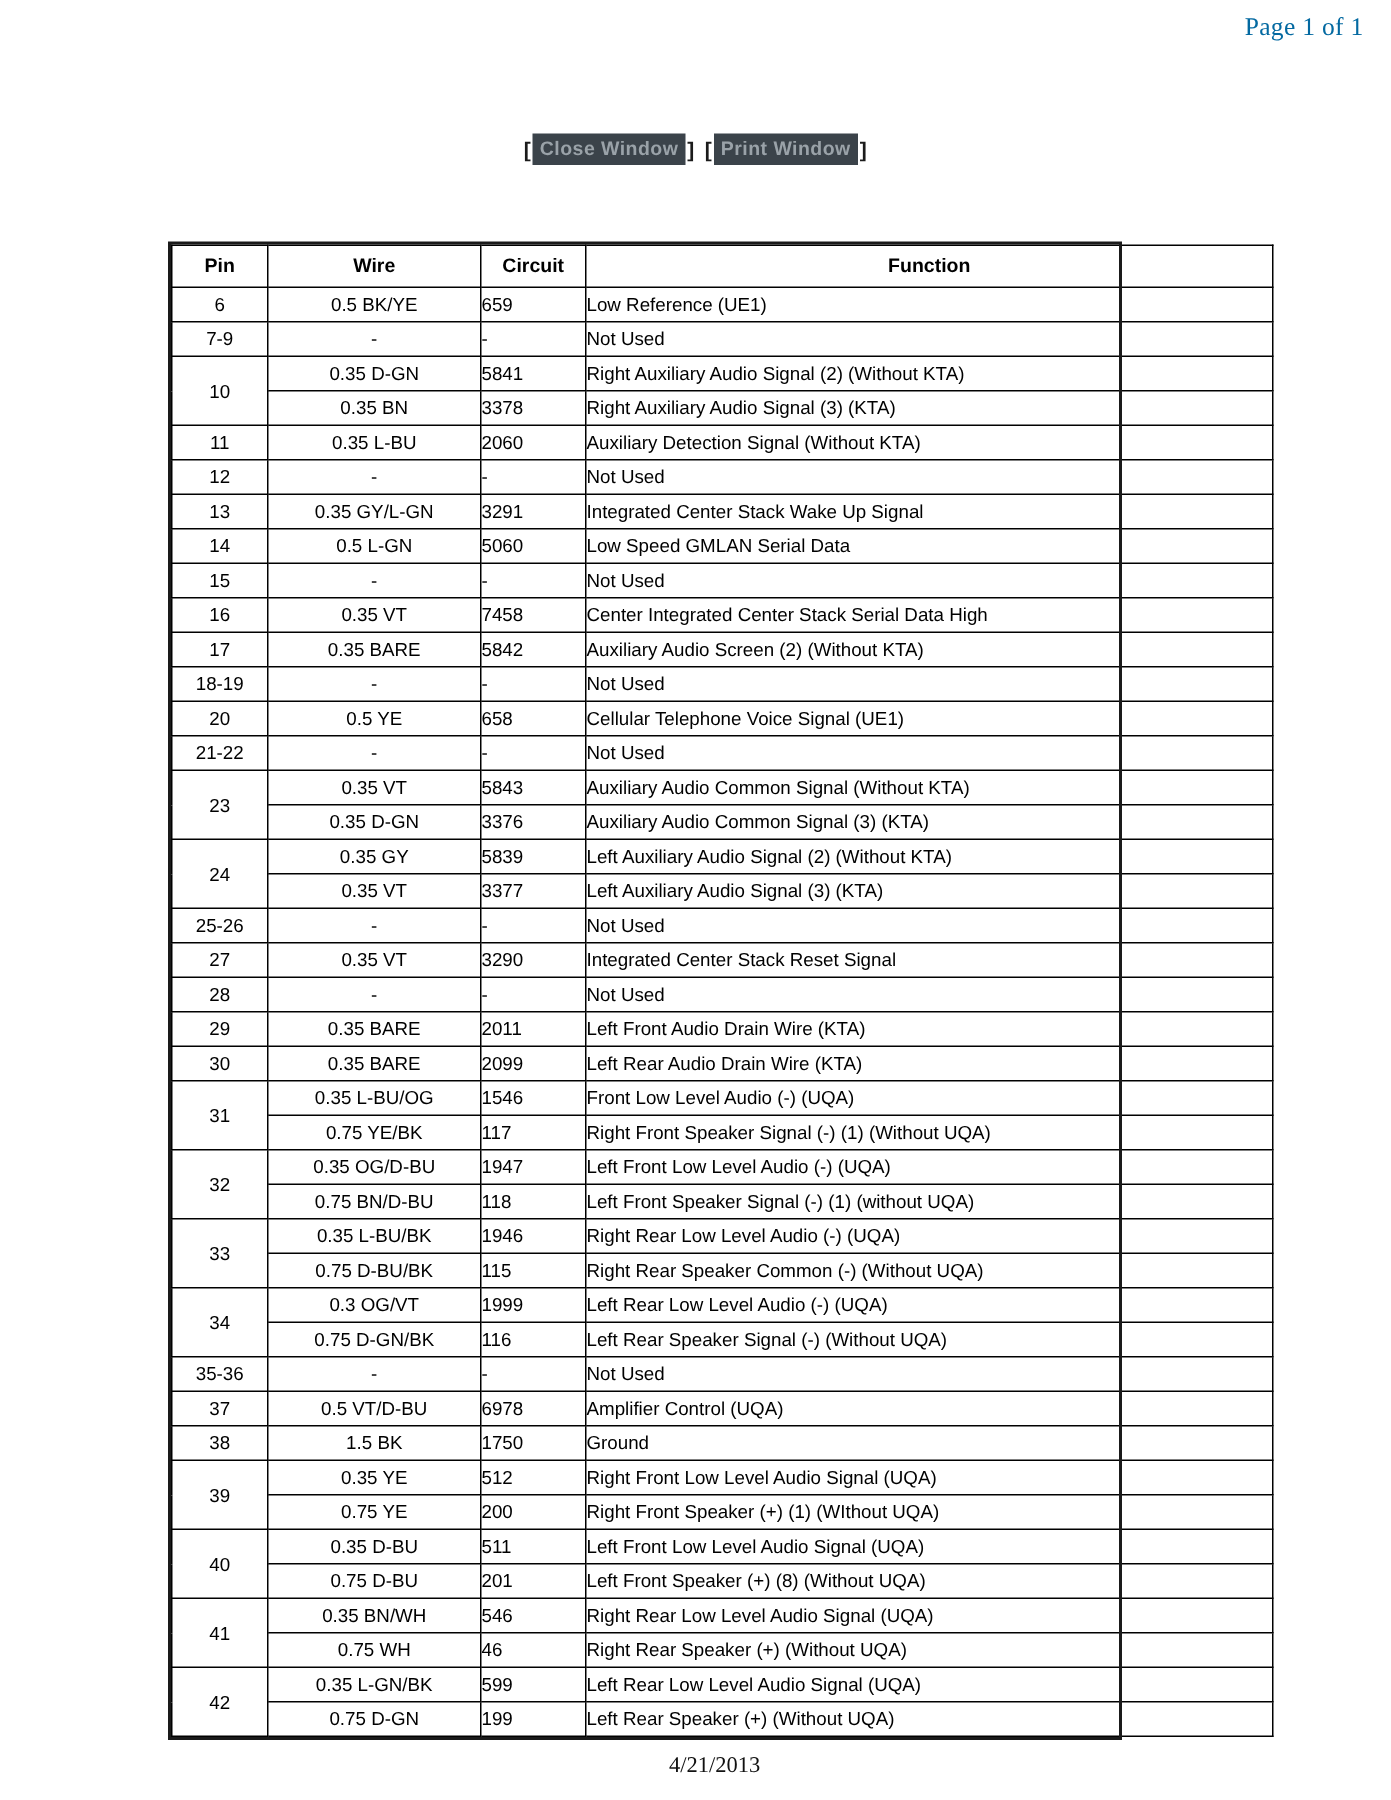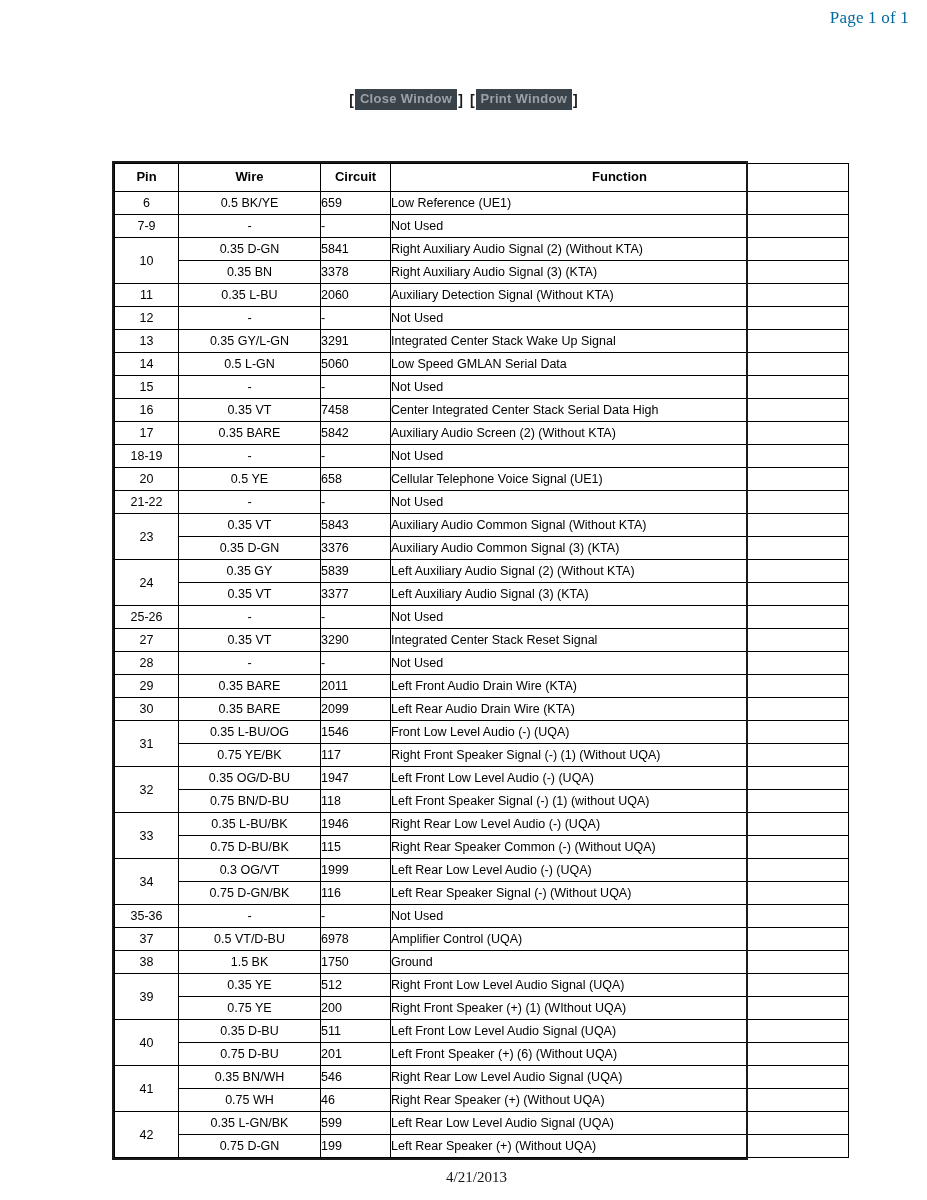--- a/index.html
+++ b/index.html
@@ -369,21 +369,21 @@
         </tr>
         <tr>
           <td class="cell-pin" rowspan="2">40</td>
           <td class="cell-wire">0.35 D-BU</td>
           <td class="cell-circuit">511</td>
           <td class="cell-func">Left Front Low Level Audio Signal (UQA)</td>
         </tr>
         <tr class="subrow-continued">
           <td class="cell-wire">0.75 D-BU</td>
           <td class="cell-circuit">201</td>
-          <td class="cell-func">Left Front Speaker (+) (6) (Without UQA)</td>
+          <td class="cell-func">Left Front Speaker (+) (8) (Without UQA)</td>
         </tr>
         <tr>
           <td class="cell-pin" rowspan="2">41</td>
           <td class="cell-wire">0.35 BN/WH</td>
           <td class="cell-circuit">546</td>
           <td class="cell-func">Right Rear Low Level Audio Signal (UQA)</td>
         </tr>
         <tr class="subrow-continued">
           <td class="cell-wire">0.75 WH</td>
           <td class="cell-circuit">46</td>

